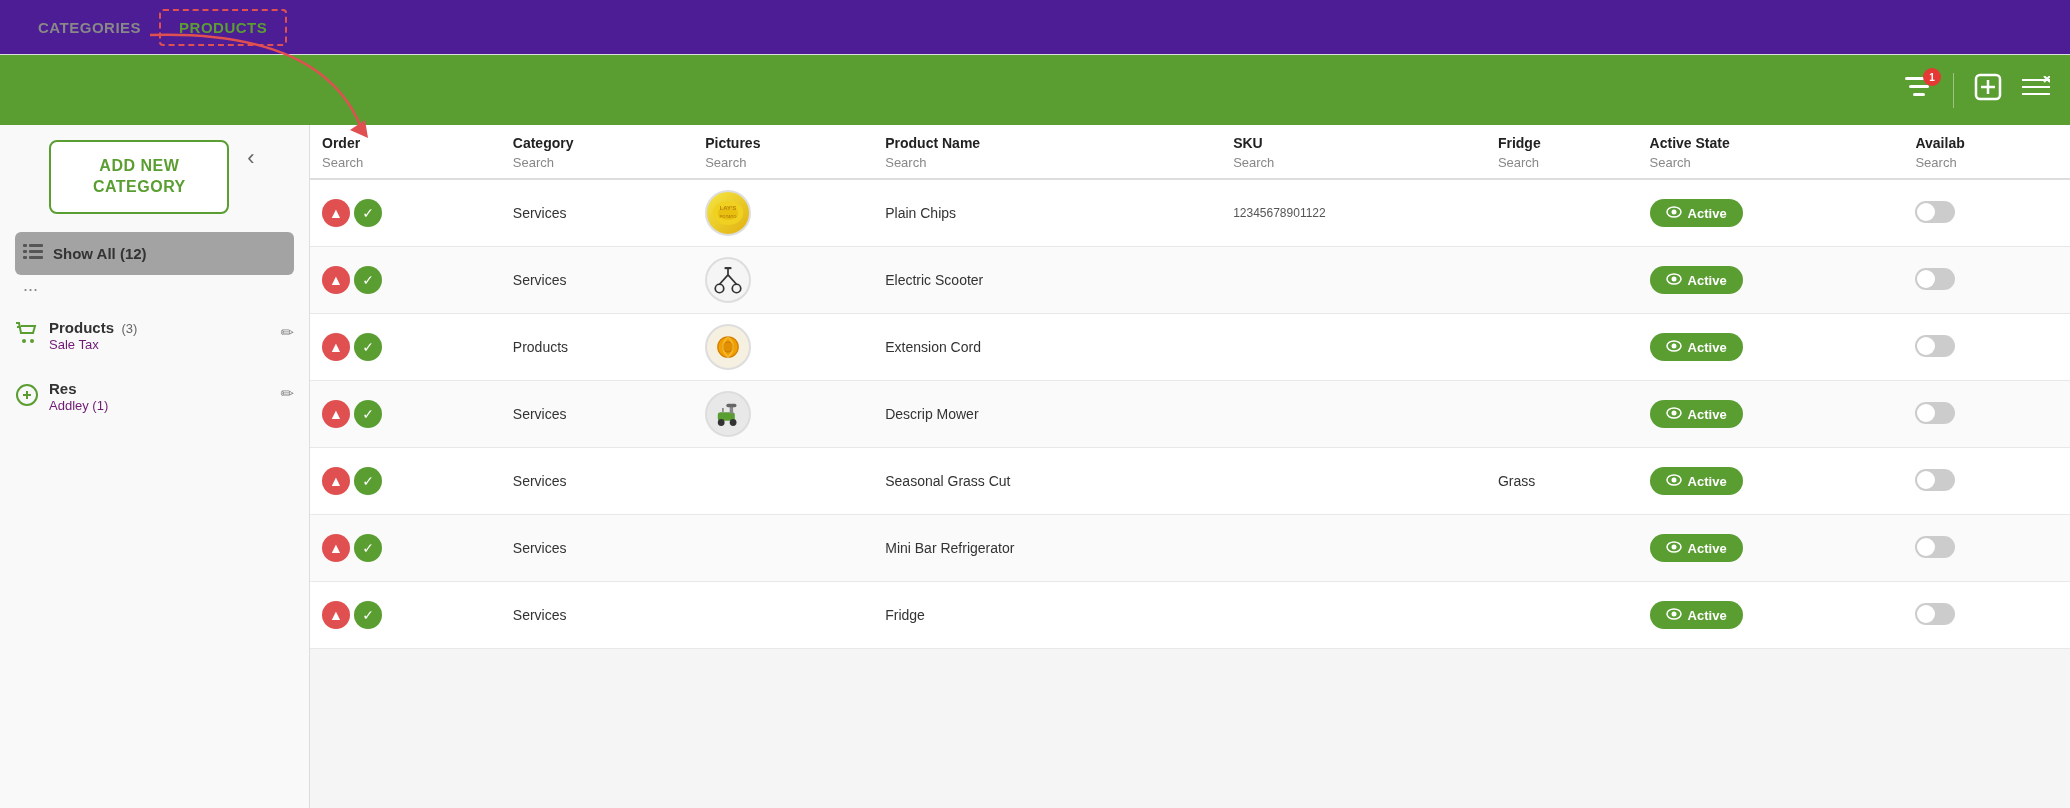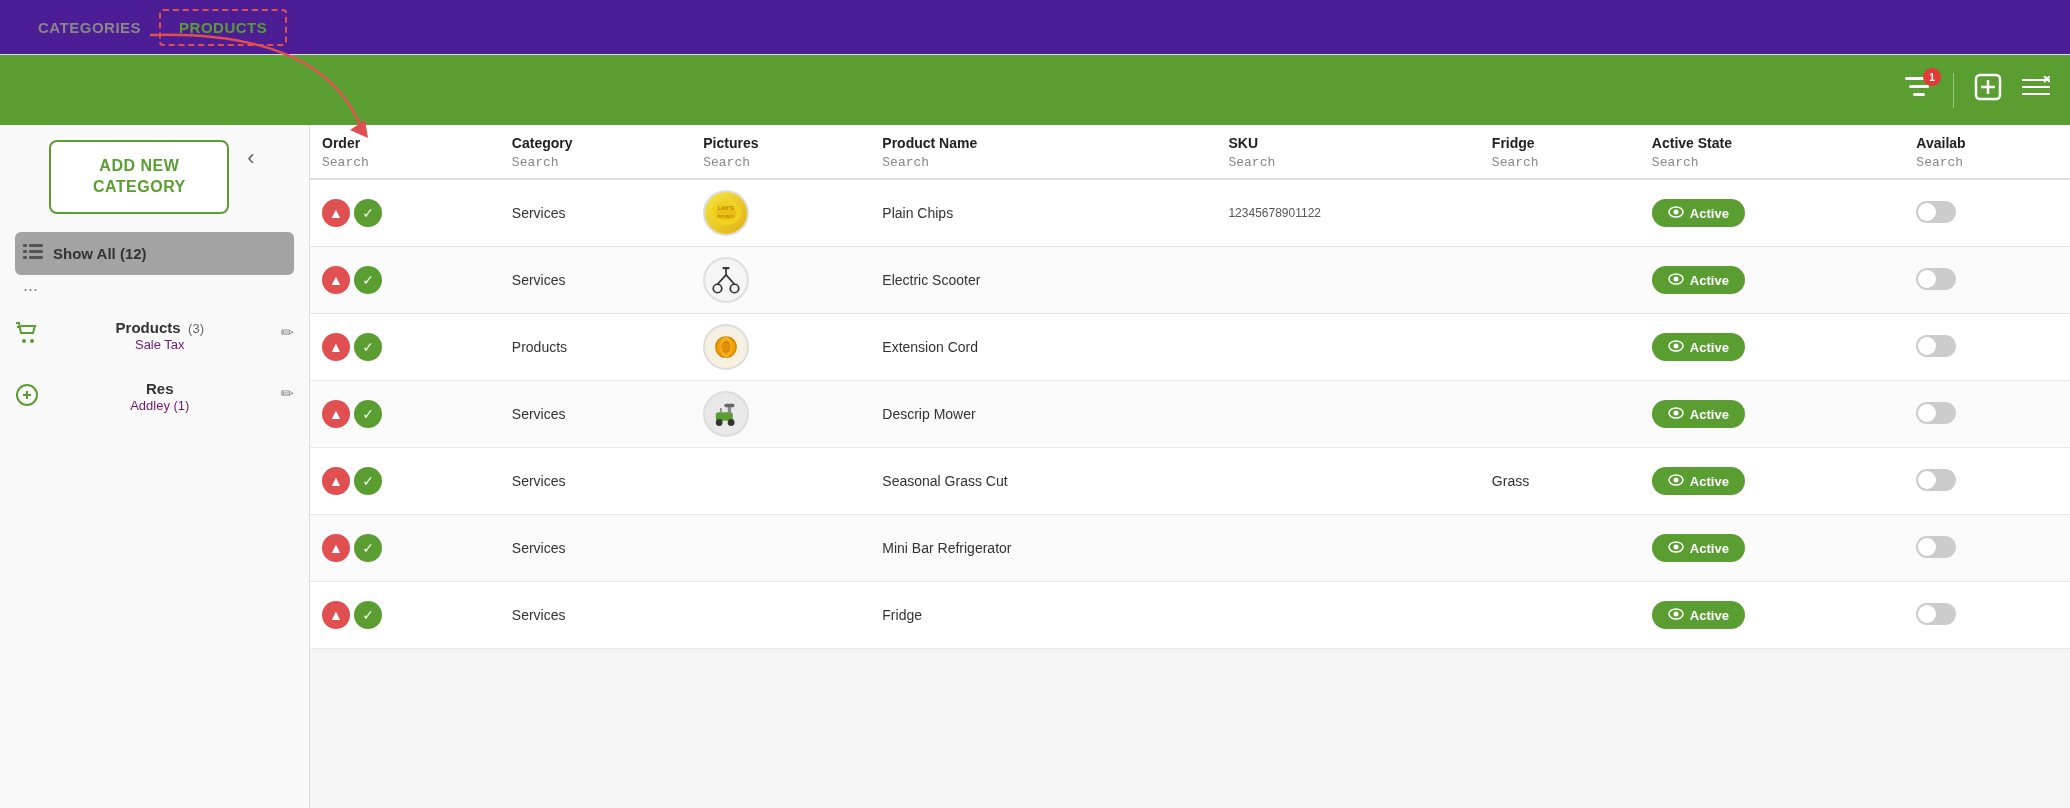--- a/index.html
+++ b/index.html
@@ -140,21 +140,20 @@
       margin-top: 18px;
       padding: 5px 0;
     }
     .category-icon {
       color: #5a9e32;
       font-size: 22px;
       margin-top: 3px;
     }
     .category-info {
       flex: 1;
-      text-align: center;
     }
     .category-tax {
       font-size: 13px;
       color: #701a75;
     }
     .edit-icon {
       color: #888;
       font-size: 16px;
       cursor: pointer;
       margin-top: 4px;
@@ -190,21 +189,20 @@
       font-weight: 700;
       font-size: 14px;
       color: #222;
       white-space: nowrap;
     }
     .products-table .search-row td {
       padding: 2px 12px 8px 12px;
       font-size: 13px;
       color: #888;
       border-bottom: 2px solid #ddd;
-      font-family: Liberation Mono, monospace;
     }
     .products-table tbody tr {
       border-bottom: 1px solid #e8e8e8;
     }
     .products-table tbody tr:nth-child(even) {
       background: #fafafa;
     }
     .products-table tbody td {
       padding: 10px 12px;
       font-size: 14px;

